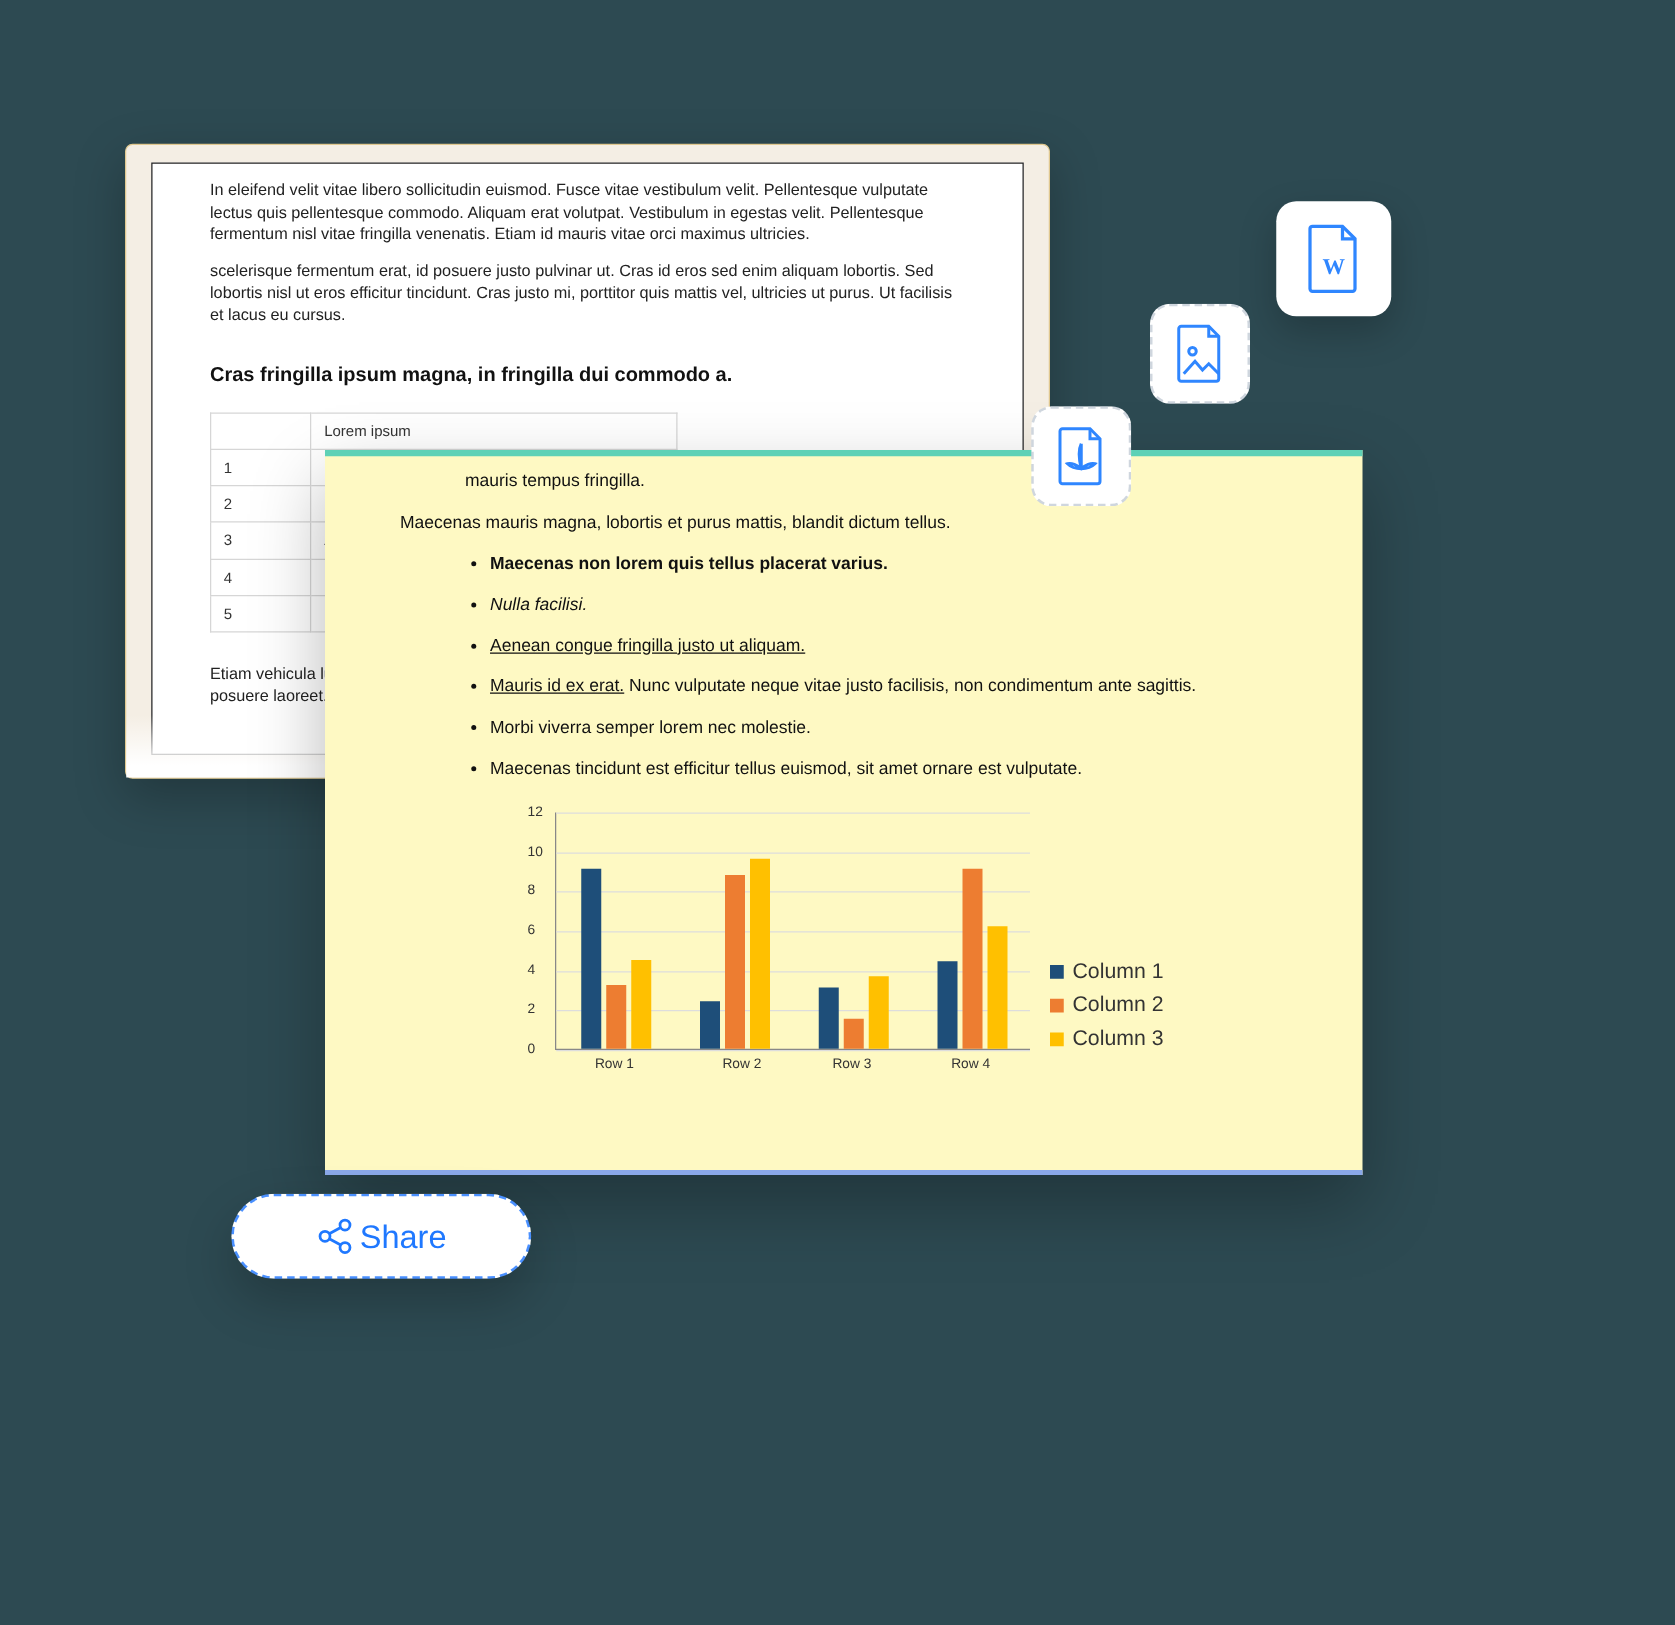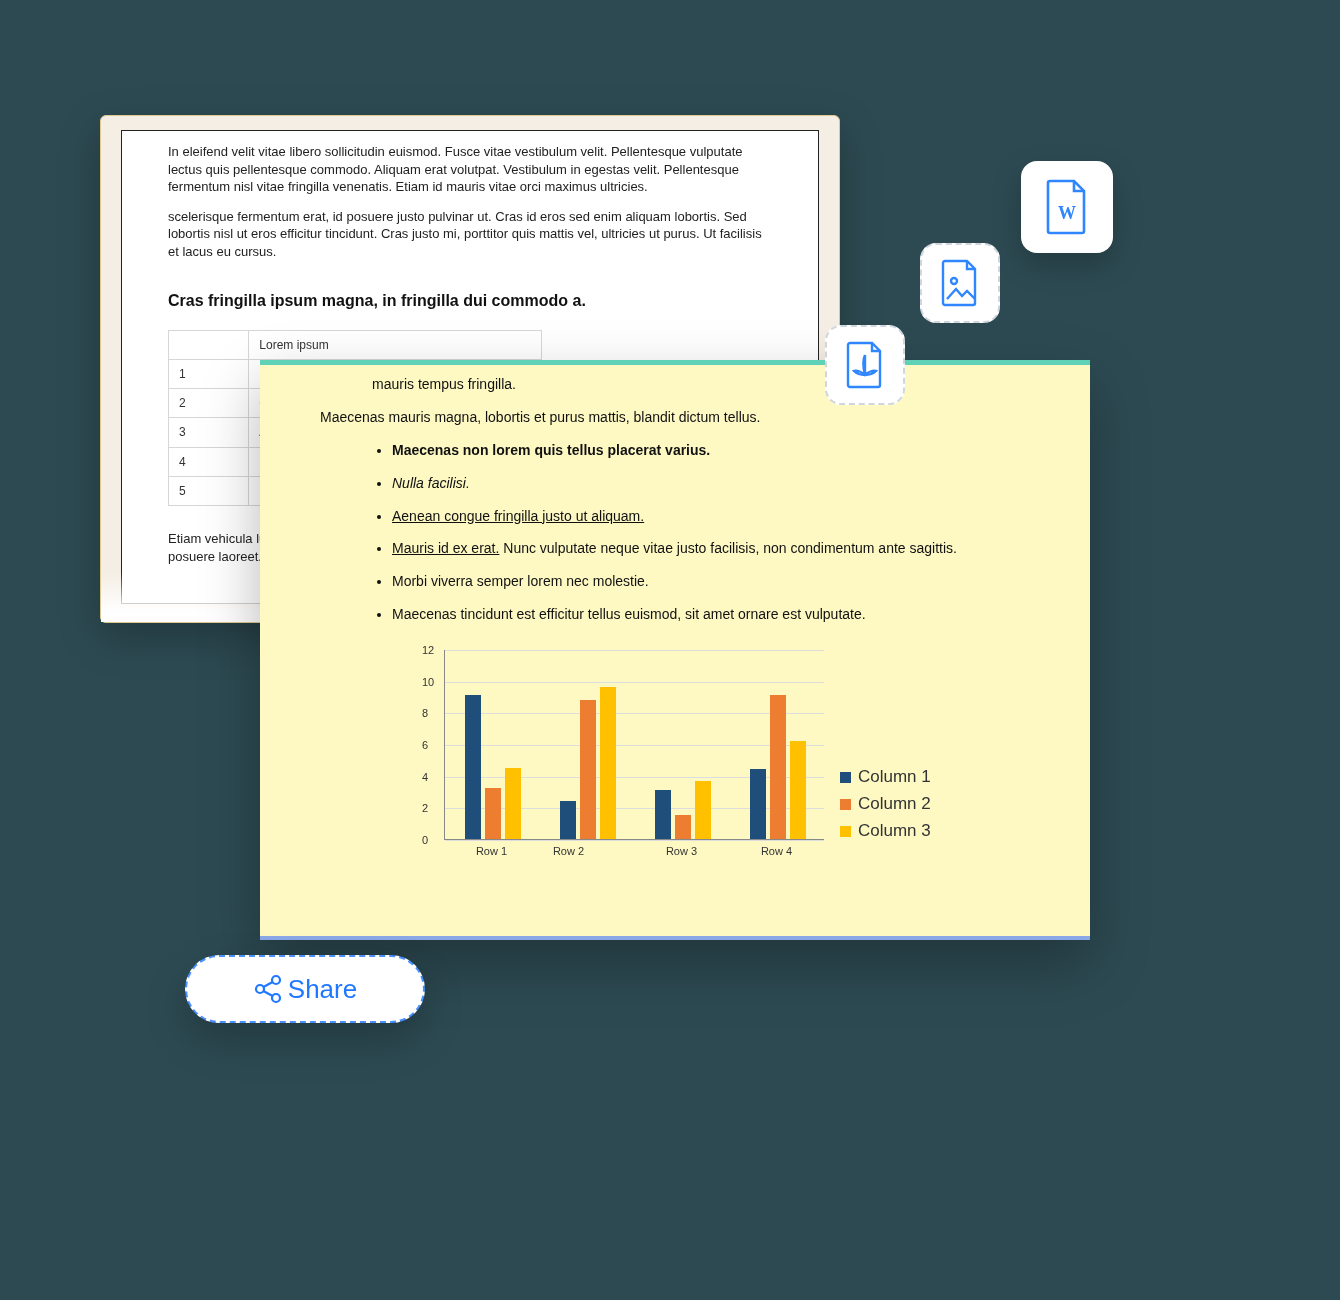--- a/index.html
+++ b/index.html
@@ -281,21 +281,21 @@
           <div class="ytick" style="top: 196px;">0</div>
           <div class="ytick" style="top: 164.333px;">2</div>
           <div class="ytick" style="top: 132.667px;">4</div>
           <div class="ytick" style="top: 101px;">6</div>
           <div class="ytick" style="top: 69.3333px;">8</div>
           <div class="ytick" style="top: 37.6667px;">10</div>
           <div class="ytick" style="top: 6px;">12</div>
         </div>
       <div id="xticks">
           <div class="xtick" style="left: 44px; width: 95px;">Row 1</div>
-          <div class="xtick" style="left: 121px; width: 95px;">Row 2</div>
+          <div class="xtick" style="left: 146px; width: 95px;">Row 2</div>
           <div class="xtick" style="left: 234px; width: 95px;">Row 3</div>
           <div class="xtick" style="left: 329px; width: 95px;">Row 4</div>
         </div>
       <div class="legend" id="legend">
           <div class="legend-row">
             <span class="swatch c1"></span>
             <span>Column 1</span>
           </div>
           <div class="legend-row">
             <span class="swatch c2"></span>

